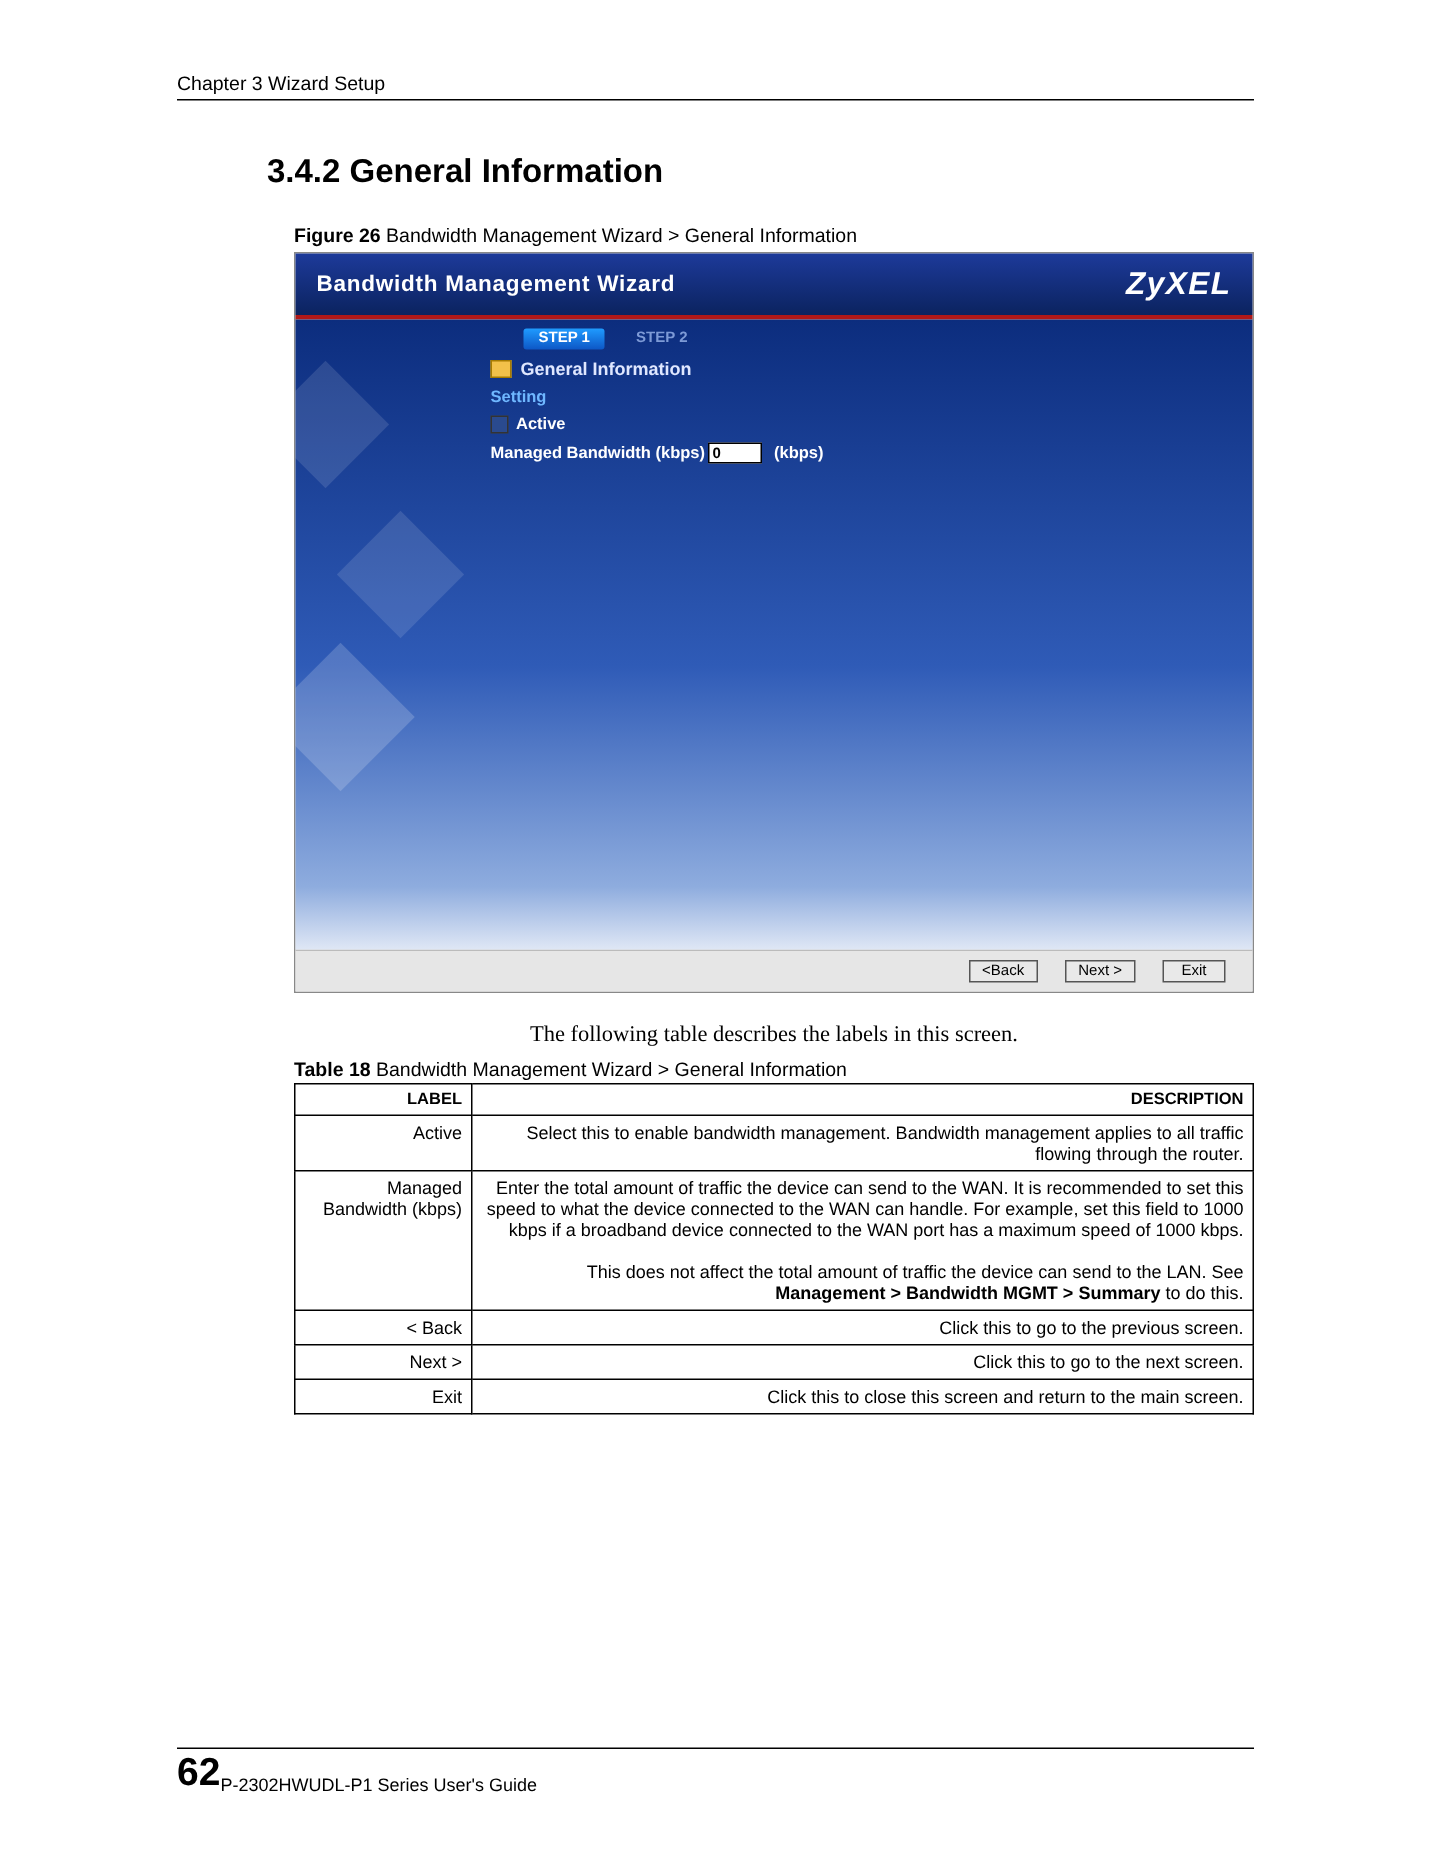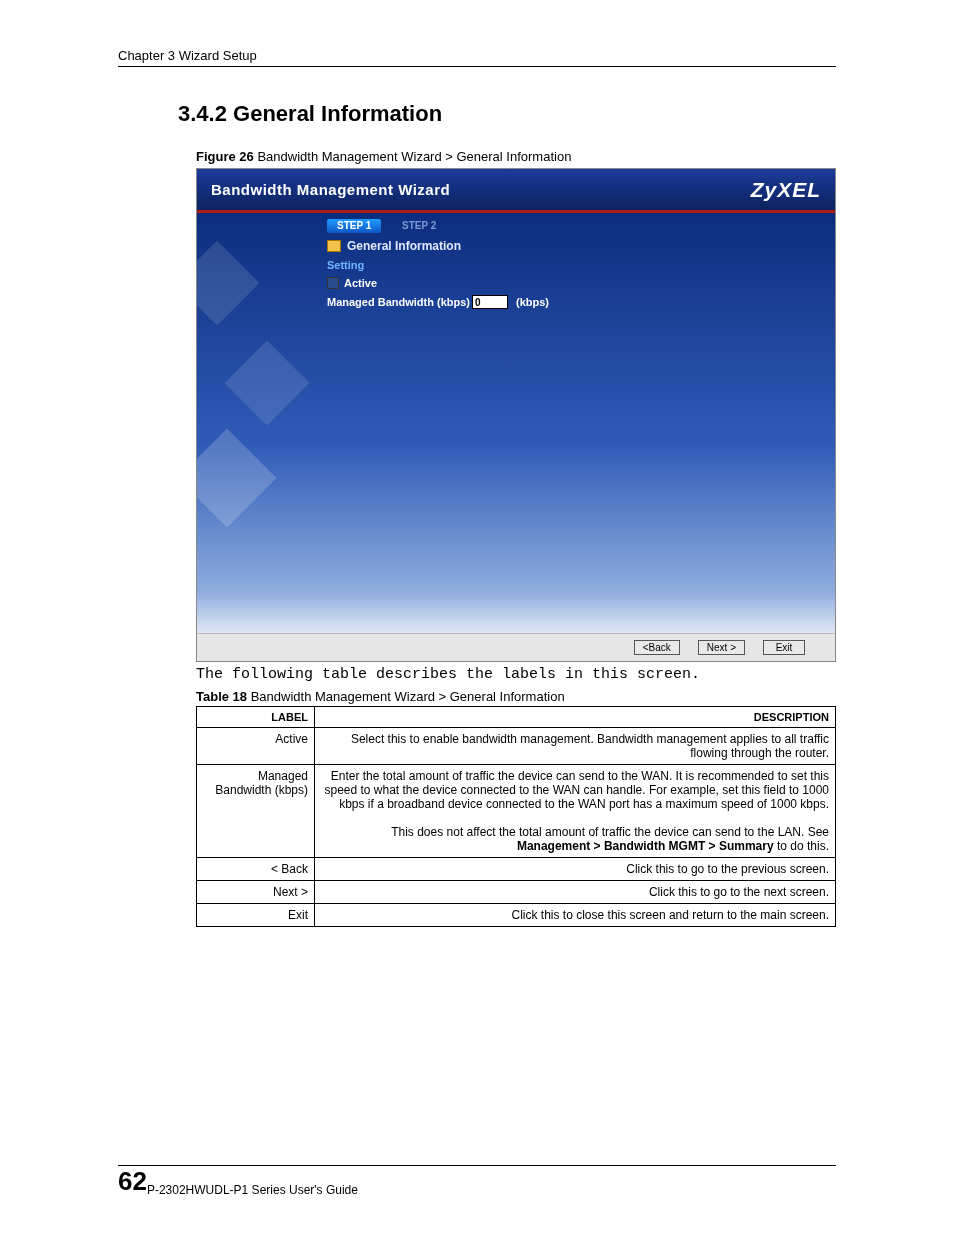--- a/index.html
+++ b/index.html
@@ -68,21 +68,21 @@
     background: rgba(255,255,255,.12);
     transform: rotate(45deg);
   }
   .wiz-side::before { top: 40px; left: -10px; }
   .wiz-side::after { top: 140px; left: 40px; }
   .wiz-side .sq2 {
     position:absolute; width:70px;height:70px;background:rgba(255,255,255,.18);
     transform:rotate(45deg); top:230px; left:-5px;
   }
   .wiz-main { flex:1; padding: 6px 12px 10px 12px; color:#fff; font-size:10px; }
-  .step-bar { margin-bottom:6px; }
+  .step-bar { margin-bottom:6px;margin-left:22px; }
   .pill {
     display:inline-block;
     padding:1px 10px 2px 10px;
     font-size:10px;
     font-weight:bold;
     color:#fff;
   }
   .pill.active {
     background: linear-gradient(180deg,#1f9bff,#0d57c6);
     border-radius: 2px;
@@ -97,28 +97,28 @@
   .cb.checked { background:#2a4a8e; }
   .field-row { display:flex; align-items:center; gap:2px; color:#fff; font-weight:bold; font-size:11px;}
   .input-mini {
     width:36px; height:14px; background:#fff; color:#000; border:1px solid #000;
     font-size:10px; padding:0 2px; display:inline-flex; align-items:center;
   }
   .unit { color:#fff; font-weight:bold; font-size:11px; margin-left:6px;}
   .wiz-footer {
     height:28px; background:#e6e6e6; border-top:1px solid #bbb;
     display:flex; justify-content:flex-end; align-items:center; gap:18px;
-    padding-right:30px;
+    padding-right:18px;
   }
   .wbtn {
     font-size:10px; min-width:42px; padding:1px 8px;
     background:#e9e9e9; border:1px solid #555; cursor:pointer;
   }
 
-  .body-text { font-family: Liberation Mono, monospace; font-size:15px; margin:4px 0 6px 78px;}
+  .body-text { font-family: Liberation Serif, serif; font-size:15px; margin:20px 0 6px 78px;text-align:center;}
   .table-caption { font-size:13px; margin:0 0 2px 78px;}
   .table-caption b { font-weight:bold; }
   table.desc {
     margin-left:78px; width:640px; border-collapse:collapse; font-size:12px;
   }
   table.desc th, table.desc td {
     border:1px solid #000; padding:4px 6px; text-align:right; vertical-align:top;
   }
   table.desc th { font-weight:bold; font-size:11px; }
   .col-label { width:118px; }

